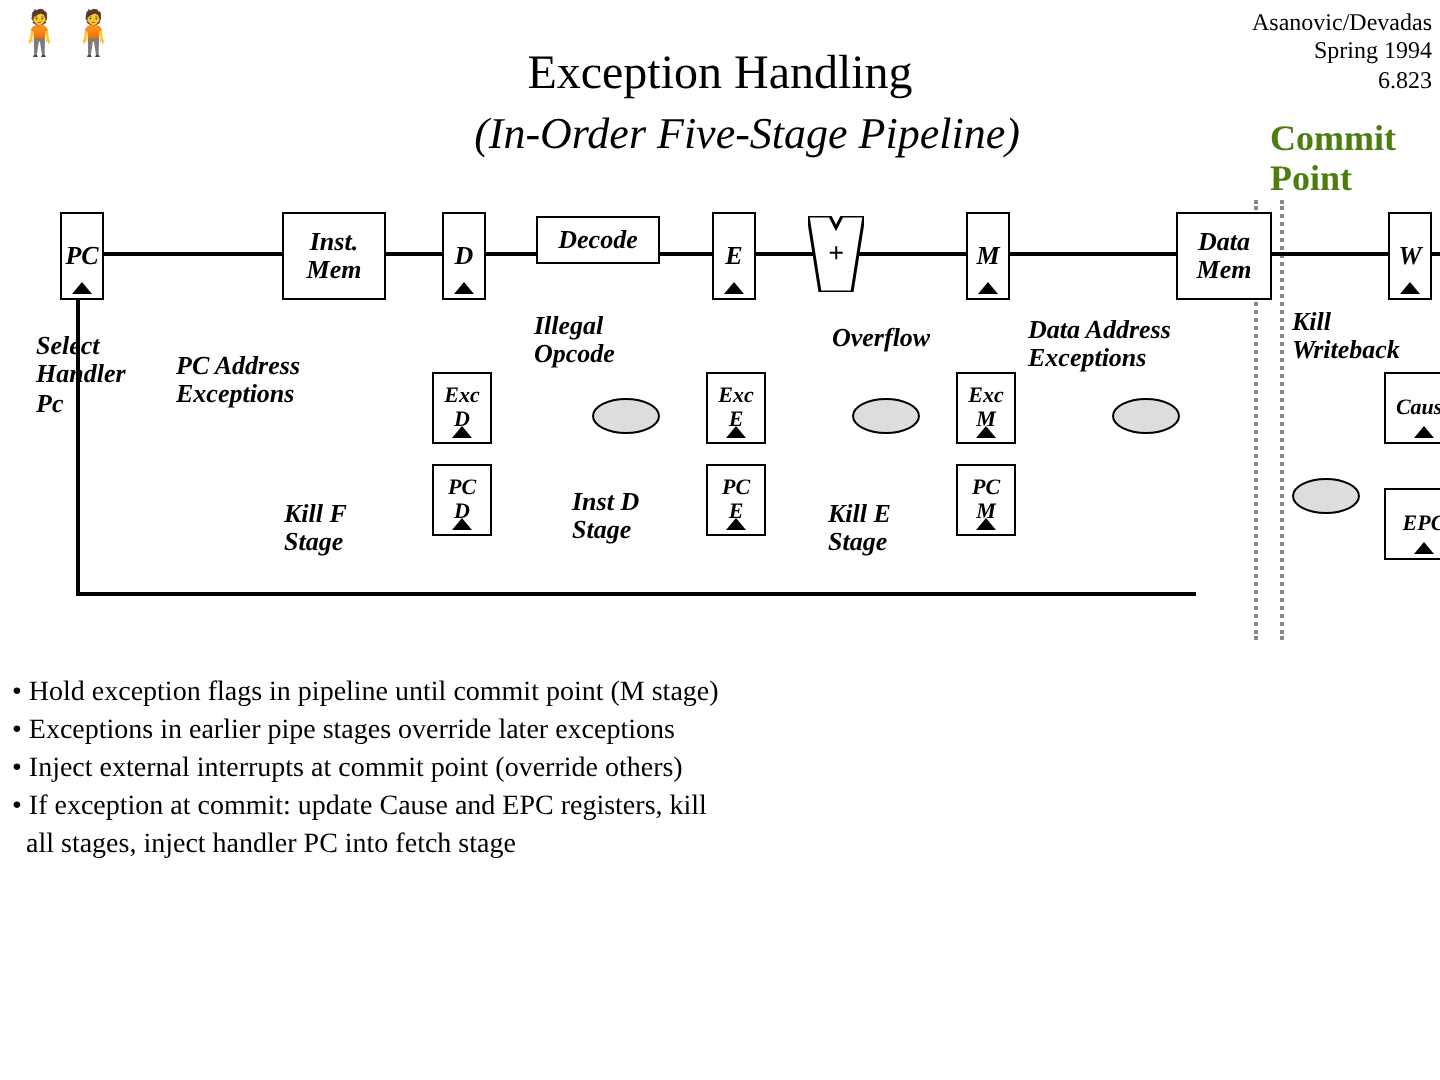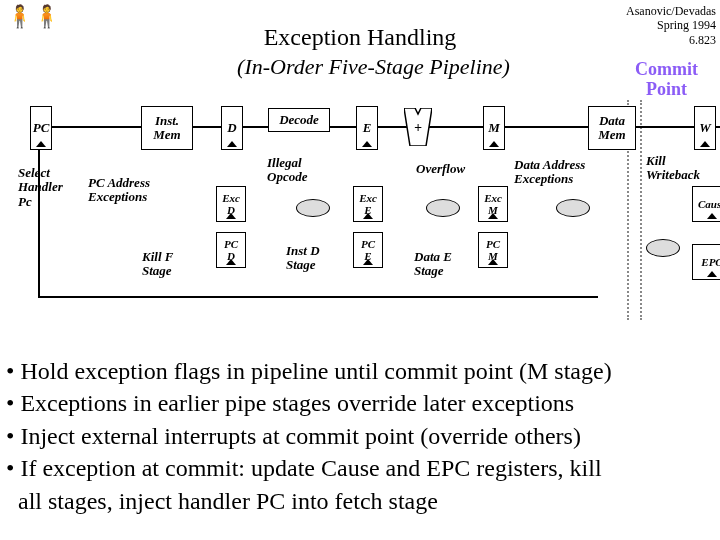--- a/index.html
+++ b/index.html
@@ -38,22 +38,22 @@
     font-size: 22px;
     font-style: italic;
     padding-left: 27px;
   }
   .commit-point {
     position: absolute;
     top: 60px;
     right: 22px;
     font-size: 18px;
     font-weight: bold;
-    color: #8b5cf6;
-    text-align: center;
+    color: #4d7c0f;
+    text-align: left;
     line-height: 1.1;
   }
   .dotted-v {
     position: absolute;
     border-left: 2px dotted #888;
     height: 220px;
     top: 100px;
   }
   .diagram {
     position: absolute;
@@ -112,23 +112,22 @@
   .oval {
     position: absolute;
     border: 1.5px solid #000;
     border-radius: 50%;
     background: #ddd;
   }
   .bullets {
     position: absolute;
     top: 338px;
     left: 6px;
-    font-size: 24px;
+    font-size: 14px;
     line-height: 1.35;
-    margin-top: 17px;
   }
   .figs {
     position: absolute;
     top: 4px;
     left: 6px;
     font-size: 22px;
   }
 </style>
 </head>
 <body>
@@ -211,21 +210,21 @@
   <div class="box reg" style="top:128px;left:337px;height:36px;width:30px;white-space:pre;font-size:11px">PC
 E</div>
   <div class="box reg" style="top:128px;left:462px;height:36px;width:30px;white-space:pre;font-size:11px">PC
 M</div>
   <div class="box reg" style="top:140px;left:676px;height:36px;width:40px;font-size:11px">EPC</div>
 
   <div class="label" style="top:146px;left:126px;white-space:pre">Kill F
 Stage</div>
   <div class="label" style="top:140px;left:270px;white-space:pre">Inst D
 Stage</div>
-  <div class="label" style="top:146px;left:398px;white-space:pre">Data E
+  <div class="label" style="top:146px;left:398px;white-space:pre">Kill E
 Stage</div>
 
   <div class="hline" style="top:192px;left:22px;width:560px"></div>
   <div style="position:absolute;top:46px;left:22px;width:1.5px;height:147px;background:#000"></div>
 
 </div>
 
 <div class="bullets">
   <div>• Hold exception flags in pipeline until commit point (M stage)</div>
   <div>• Exceptions in earlier pipe stages override later exceptions</div>

